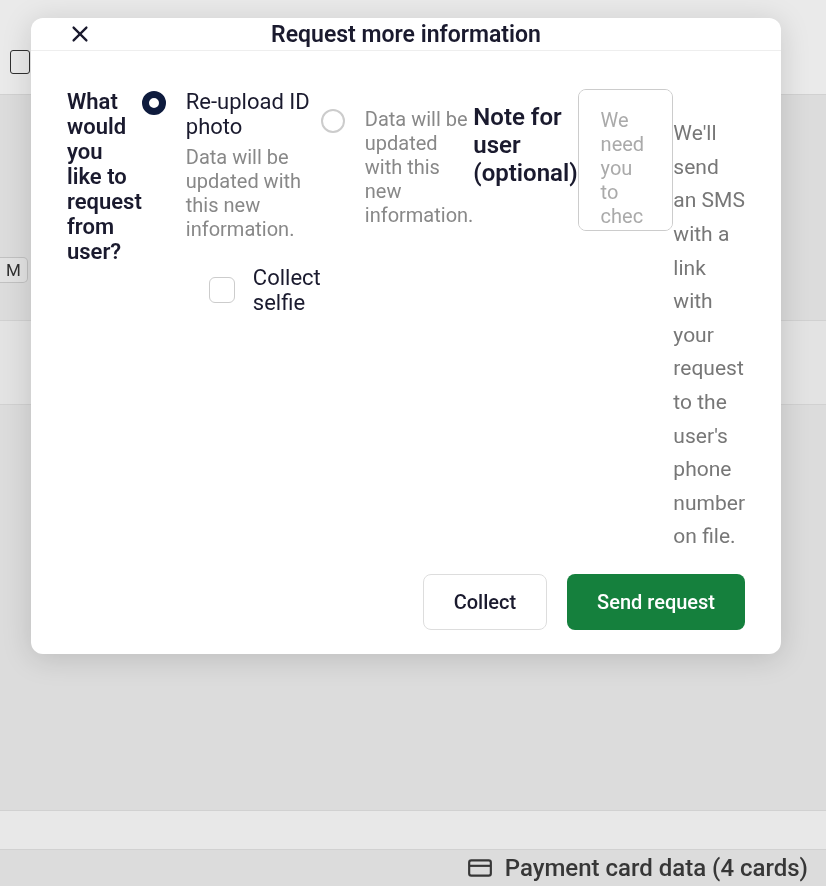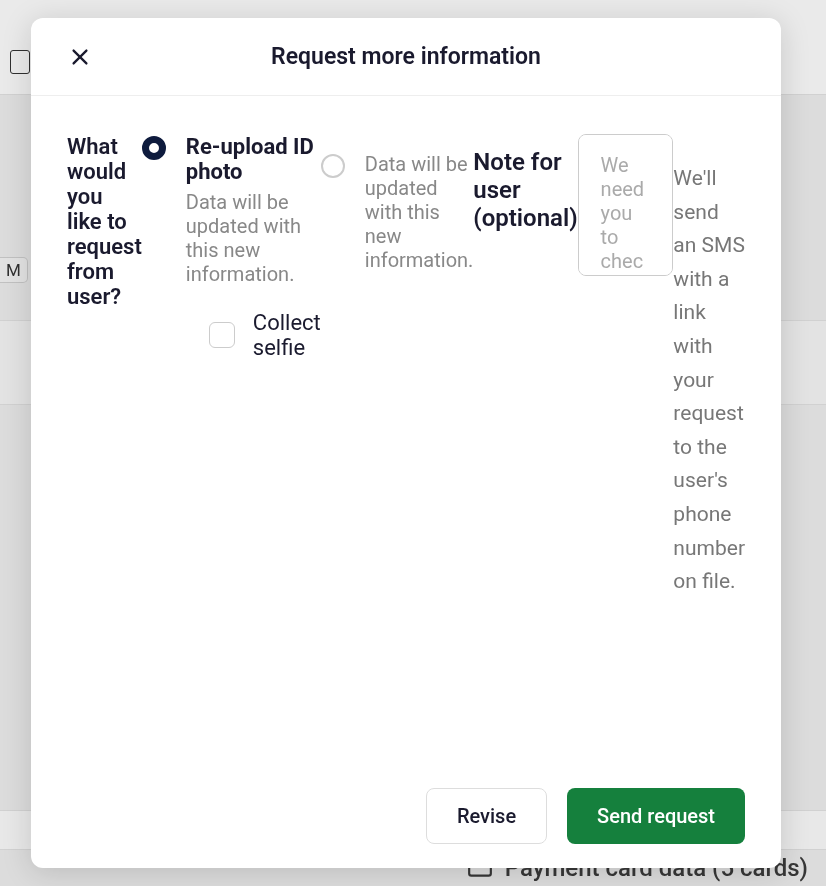--- a/index.html
+++ b/index.html
@@ -84,21 +84,21 @@
     .overlay {
       position: absolute;
       inset: 0;
       background: rgba(0,0,0,0.05);
     }
     .modal {
       position: absolute;
       top: 18px;
       left: 31px;
       width: 750px;
-      height: 850px;
+      height: 636px;
       background: #fff;
       border-radius: 12px;
       box-shadow: 0 4px 30px rgba(0,0,0,0.15);
       display: flex;
       flex-direction: column;
     }
     .modal-header {
       position: relative;
       height: 78px;
       border-bottom: 1px solid #eee;
@@ -157,21 +157,21 @@
     }
     .radio.selected {
       border: 7px solid #0e1b3d;
       background: #fff;
     }
     .option-content {
       flex: 1;
     }
     .option-label {
       font-size: 22px;
-      font-weight: 700;
+      font-weight: 400;
       color: #1a1a2e;
       margin-bottom: 6px;
     }
     .option-desc {
       font-size: 20px;
       color: #888;
     }
     .sub-option {
       display: flex;
       align-items: center;
@@ -255,21 +255,21 @@
 <div class="bg-top"></div>
 <div class="bg-box"></div>
 <div class="bg-m">M</div>
 <div class="bg-strip1"></div>
 <div class="bg-strip2"></div>
 <div class="bg-payment">
   <svg viewBox="0 0 24 24" fill="none" stroke="#3a3a3a" stroke-width="2">
     <rect x="2" y="5" width="20" height="14" rx="2"></rect>
     <line x1="2" y1="10" x2="22" y2="10"></line>
   </svg>
-  <span>Payment card data (5 cards)</span>
+  <span>Payment card data (4 cards)</span>
 </div>
 
 <div class="overlay"></div>
 
 <div class="modal">
   <div class="modal-header">
     <button class="close-btn">
       <svg viewBox="0 0 24 24" fill="none" stroke="#1a1a2e" stroke-width="2.5" stroke-linecap="round">
         <line x1="5" y1="5" x2="19" y2="19"></line>
         <line x1="19" y1="5" x2="5" y2="19"></line>
@@ -302,16 +302,16 @@
 
     <div class="note-label">Note for user (optional)</div>
     <textarea class="note-textarea" placeholder="We need you to check if there's a typo in the address information you provided..." style=""></textarea>
 
     <div class="divider"></div>
 
     <div class="info-text">We'll send an SMS with a link with your request to the user's phone number on file.</div>
   </div>
 
   <div class="modal-footer">
-    <button class="btn btn-cancel">Revise</button>
+    <button class="btn btn-cancel">Collect</button>
     <button class="btn btn-primary">Send request</button>
   </div>
 </div>
 
 </body></html>

